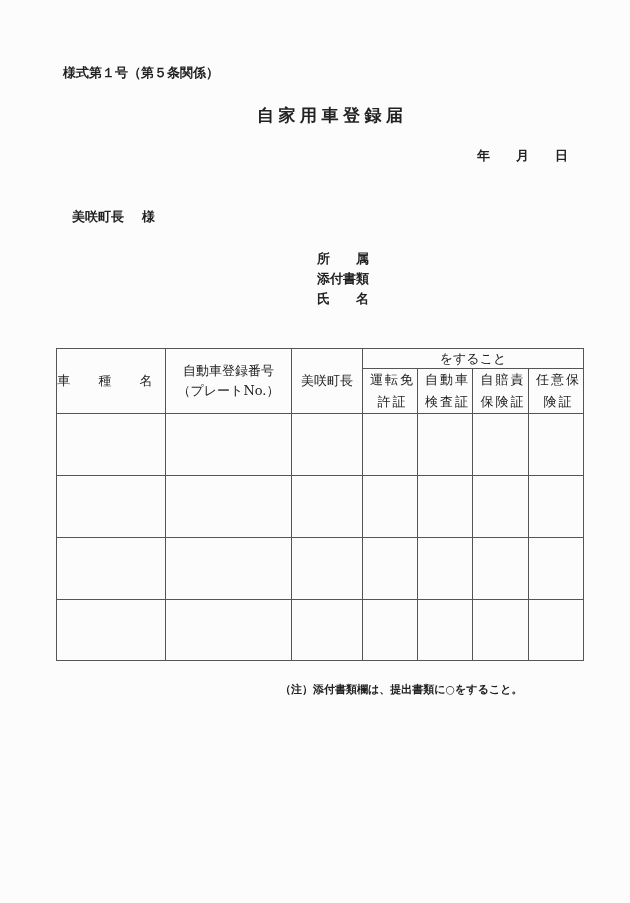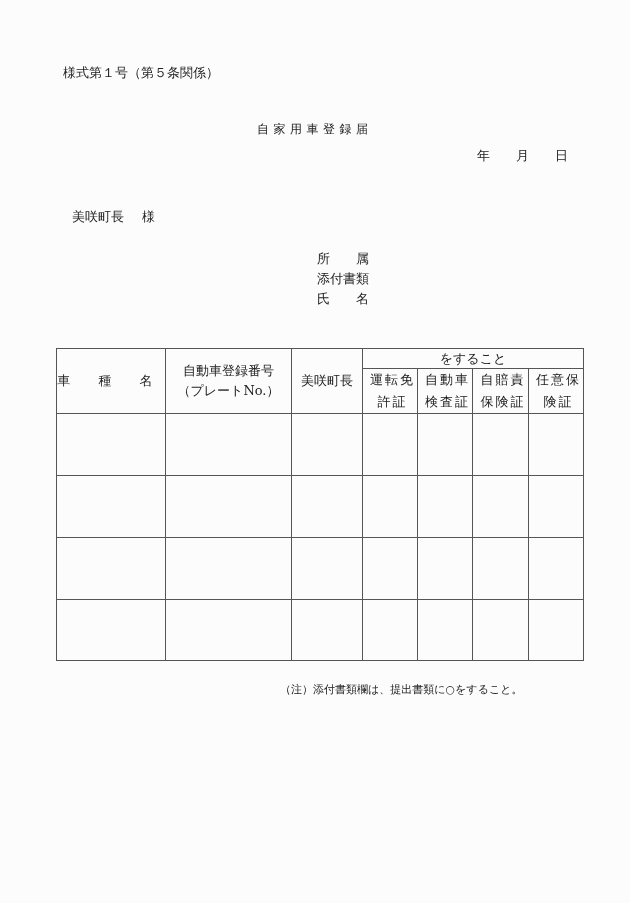--- a/index.html
+++ b/index.html
@@ -1,23 +1,23 @@
 <!DOCTYPE html>
 <html><head>
 <meta charset="utf-8">
 <style>
   html, body { margin: 0; padding: 0; }
   body {
     width: 630px; height: 903px; background: #fcfcfc; position: relative;
     font-family: "DejaVu Serif", "Liberation Serif", serif; color: #222;
     overflow: hidden;
   }
-  .abs { position: absolute; white-space: nowrap; }
+  .abs { position: absolute; white-space: nowrap; font-weight: bold; }
   .form-no { left: 63px; top: 64px; font-size: 13px; }
-  .title { left: 257px; top: 121px; font-size: 12px; letter-spacing: 4.5px; }
+  .title { left: 257px; top: 104px; font-size: 17px; letter-spacing: 4.5px; }
   .date { left: 477px; top: 147px; font-size: 13px; display: flex; }
   .date span { display: inline-block; }
   .date .y { width: 39px; }
   .date .m { width: 39px; }
   .addressee { left: 72px; top: 208px; font-size: 13px; }
   .addressee .sama { margin-left: 18px; }
   .applicant { left: 317px; top: 249px; font-size: 13px; line-height: 20px; }
   .applicant .row { display: flex; justify-content: space-between; width: 52px; }
   table.reg {
     position: absolute; left: 56px; top: 348px; border-collapse: collapse;

